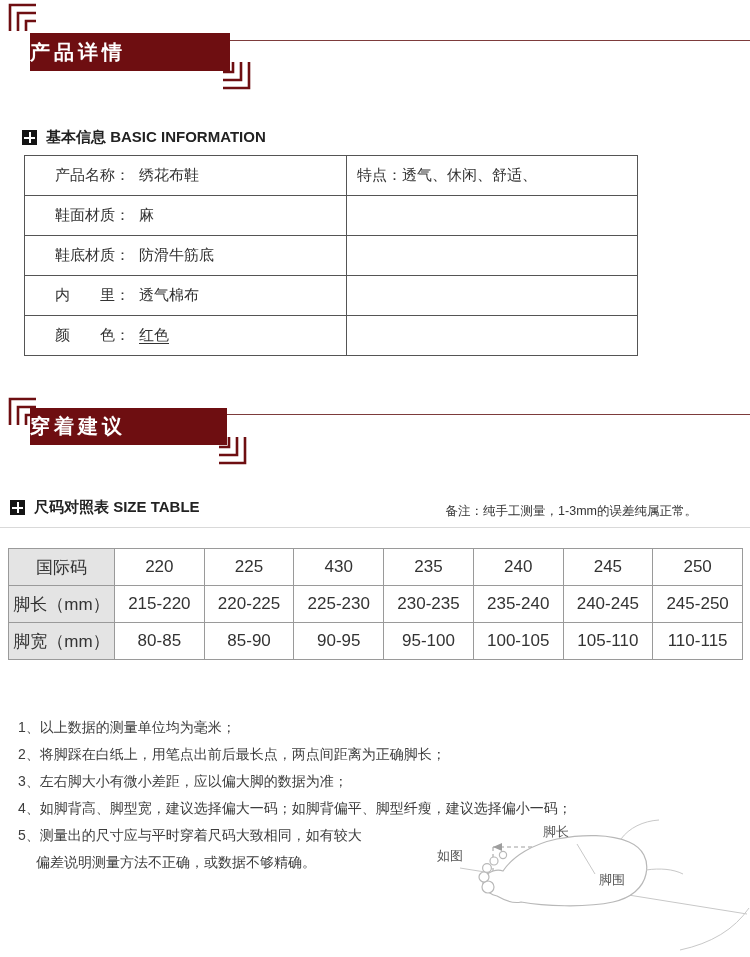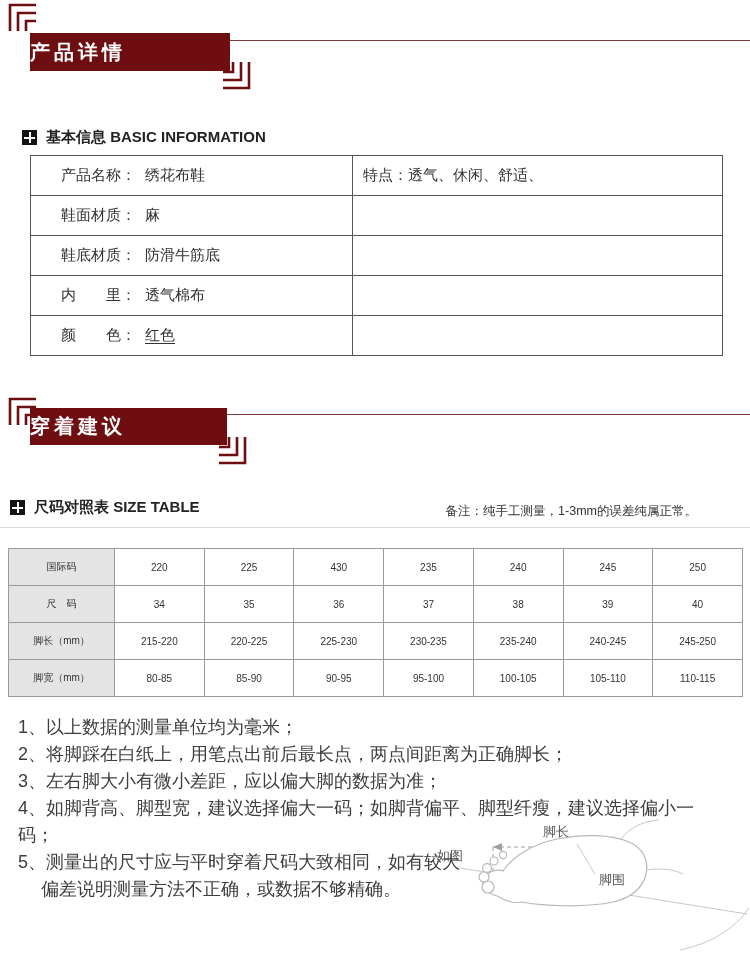--- a/index.html
+++ b/index.html
@@ -29,36 +29,36 @@
                    font-size:15px;font-weight:bold;color:#222;}
   #heading-basic{left:22px;top:128px;}
   #heading-size{left:10px;top:498px;}
   .sq-icon{width:15px;height:15px;background:#141414;position:relative;flex:none;}
   .sq-icon::before{content:"";position:absolute;left:2px;right:2px;top:50%;margin-top:-1px;height:2px;background:#fff;}
   .sq-icon::after{content:"";position:absolute;top:2px;bottom:2px;left:50%;margin-left:-1px;width:2px;background:#fff;}
   #size-note{position:absolute;right:53px;top:503px;font-size:12.5px;color:#333;}
   #size-divider{position:absolute;left:0;top:527px;width:750px;height:1px;background:var(--divider,#d9d9d9);}
 
   
-  .info-table{position:absolute;left:30px;top:155px;width:693px;border-collapse:collapse;table-layout:fixed;}
+  .info-table{position:absolute;left:24px;top:155px;width:614px;border-collapse:collapse;table-layout:fixed;}
   .info-table td{border:1px solid var(--info-border,#555);height:39px;font-size:15px;color:#333;
                  padding:0 0 0 30px;vertical-align:middle;}
   .info-table td.rcell{padding-left:10px;}
   .info-table .val{margin-left:9px;}
   .info-table .u{text-decoration:underline;text-underline-offset:3px;}
 
   
   .size-table{position:absolute;left:8px;top:548px;width:735px;border-collapse:collapse;table-layout:fixed;}
   .size-table td{border:1px solid var(--size-border,#9a9a9a);height:34px;text-align:center;
-                 font-size:10px;color:#333;vertical-align:middle;}
+                 font-size:17px;color:#333;vertical-align:middle;}
   .size-table td.hdr{background:var(--size-header-bg,#e4e4e4);}
   .size-table col.c0{width:106px;}
 
   
-  #notes{position:absolute;left:18px;top:714px;width:710px;font-size:18px;color:#3d3d3d;}
+  #notes{position:absolute;left:18px;top:714px;width:710px;font-size:14px;color:#3d3d3d;}
   #notes .note{line-height:27px;white-space:pre-line;}
 
   
   #foot-diagram{position:absolute;left:425px;top:792px;width:325px;height:160px;}
   #foot-diagram .ln{stroke:#c8c8c8;fill:none;stroke-width:1;}
   #foot-diagram .dash{stroke:#9e9e9e;fill:none;stroke-width:1;stroke-dasharray:4 3;}
   #foot-diagram .arrow{fill:#9e9e9e;stroke:none;}
   #foot-diagram .foot{stroke:#b8b8b8;fill:#fff;stroke-width:1.2;}
   #foot-diagram text{font-size:13px;fill:#555;}
 </style>
@@ -158,30 +158,20 @@
         <td class="hdr">国际码</td>
         <td>220</td>
         <td>225</td>
         <td>430</td>
         <td>235</td>
         <td>240</td>
         <td>245</td>
         <td>250</td>
       </tr>
       <tr>
-        <td class="hdr">尺　码</td>
-        <td>34</td>
-        <td>35</td>
-        <td>36</td>
-        <td>37</td>
-        <td>38</td>
-        <td>39</td>
-        <td>40</td>
-      </tr>
-      <tr>
         <td class="hdr">脚长（mm）</td>
         <td>215-220</td>
         <td>220-225</td>
         <td>225-230</td>
         <td>230-235</td>
         <td>235-240</td>
         <td>240-245</td>
         <td>245-250</td>
       </tr>
       <tr>

